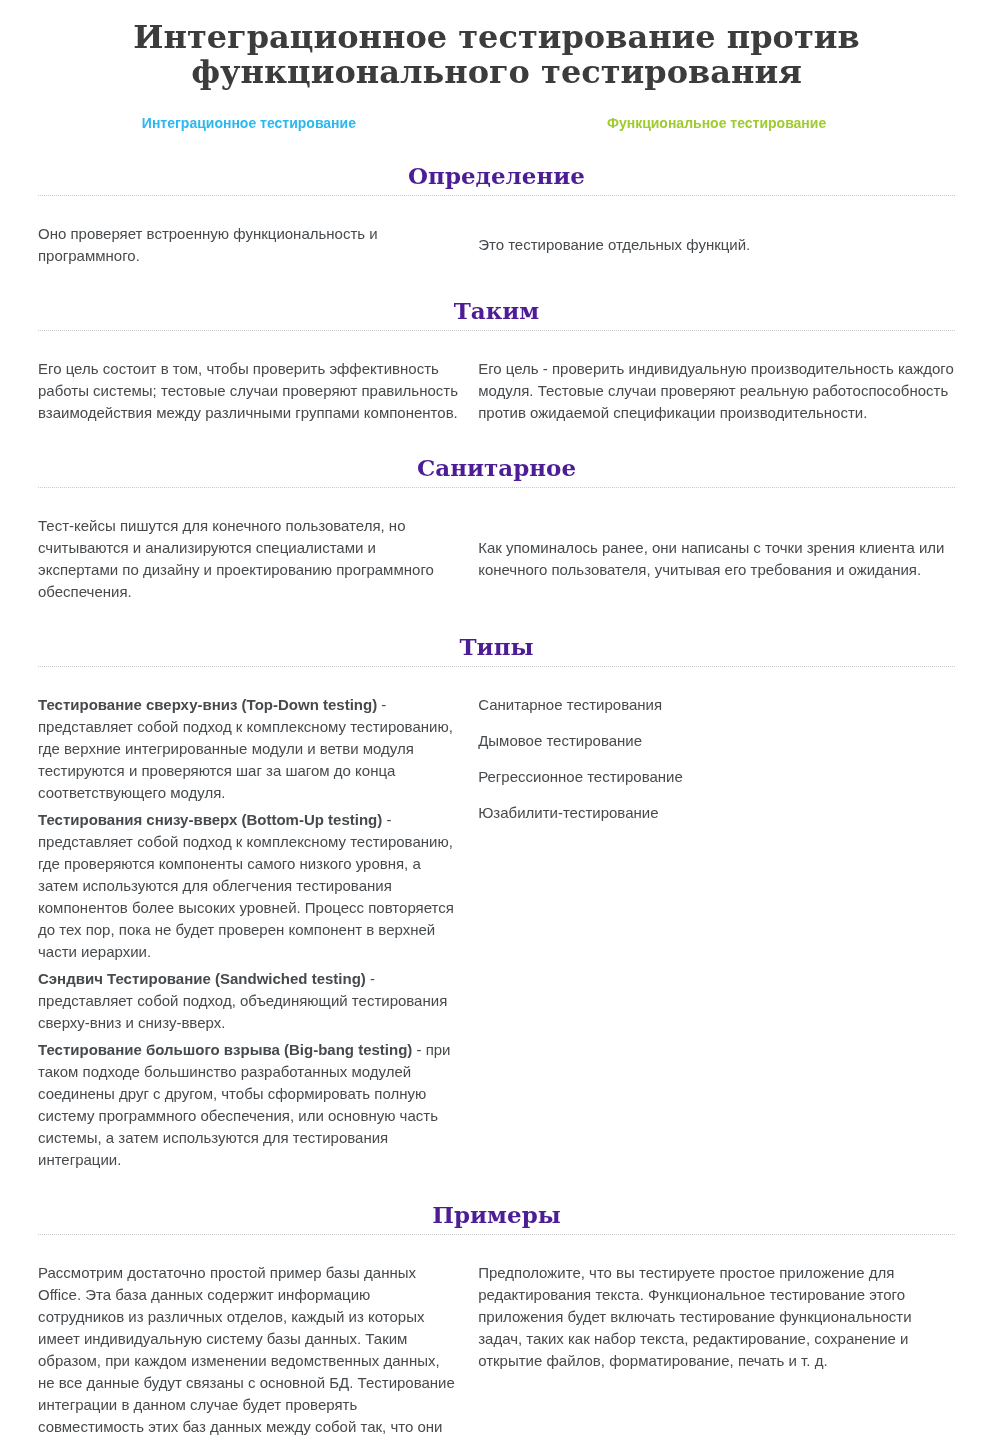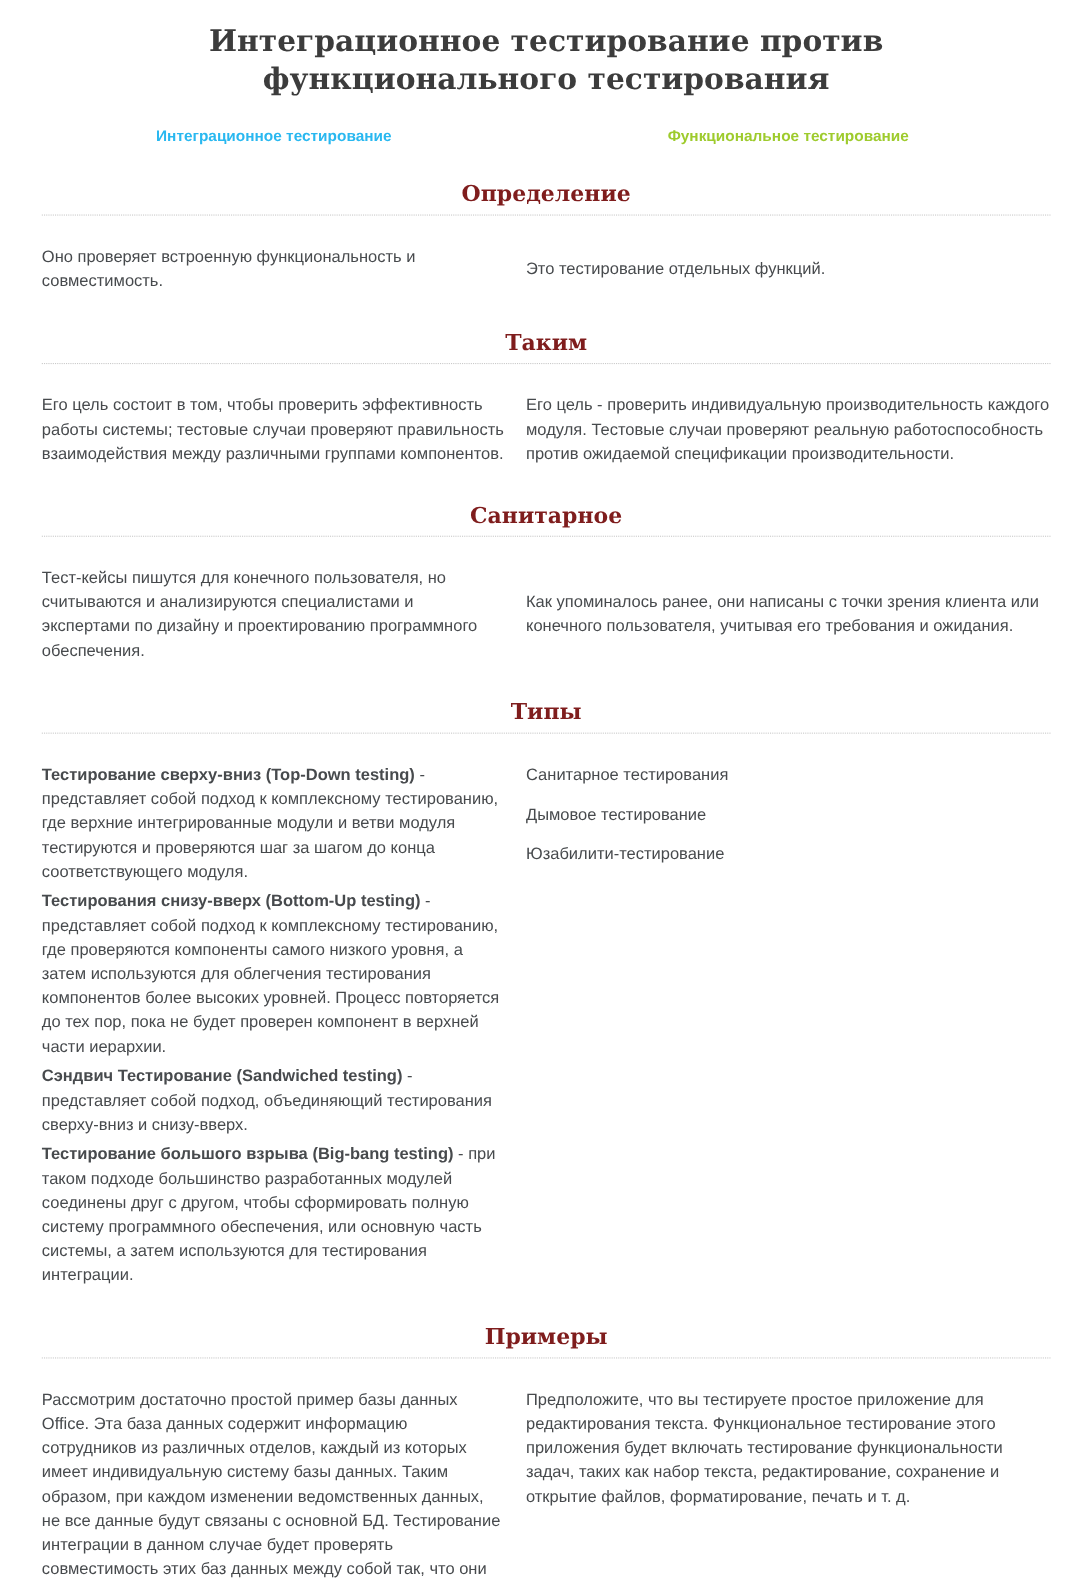--- a/index.html
+++ b/index.html
@@ -10,21 +10,21 @@
     -webkit-font-smoothing: antialiased;
   }
   .page { padding: 10px 38px 24px 38px; }
 
   .page-title {
     margin: 10px auto 0 auto;
     max-width: 800px;
     text-align: center;
     font-family: "DejaVu Serif", "Liberation Serif", serif;
     font-weight: bold;
-    font-size: 27px;
+    font-size: 32px;
     line-height: 35px;
     color: #3c3c3c;
   }
 
   .col-headers {
     display: flex;
     justify-content: space-between;
     margin-top: 24px;
   }
   .col-headers .col-h {
@@ -36,23 +36,23 @@
   .col-h.integration { width: 46%; color: #29b8f0; }
   .col-h.functional  { width: 52%; color: #9ecb2d; }
 
   .section-title {
     margin: 32px 0 0 0;
     padding-bottom: 7px;
     border-bottom: 1px dotted #c9c9c9;
     text-align: center;
     font-family: "DejaVu Serif", "Liberation Serif", serif;
     font-weight: bold;
-    font-size: 20px;
+    font-size: 23px;
     line-height: 24px;
-    color: #7f1d1d;
+    color: #4c1d95;
   }
 
   .row {
     display: flex;
     justify-content: space-between;
     align-items: flex-start;
     padding-top: 27px;
   }
   .row.v-center { align-items: center; }
   .cell { font-size: 15px; line-height: 22px; }
@@ -74,21 +74,21 @@
 
   <div class="col-headers">
     <div class="col-h integration">Интеграционное тестирование</div>
     <div class="col-h functional">Функциональное тестирование</div>
   </div>
 
   <section>
     <h2 class="section-title">Определение</h2>
     <div class="row v-center">
       <div class="cell left">
-        <p><span>Оно проверяет встроенную функциональность и совместимость.</span></p>
+        <p><span>Оно проверяет встроенную функциональность и программного.</span></p>
       </div>
       <div class="cell right">
         <p><span>Это тестирование отдельных функций.</span></p>
       </div>
     </div>
   </section>
 
   <section>
     <h2 class="section-title">Таким</h2>
     <div class="row">
@@ -118,20 +118,21 @@
     <div class="row">
       <div class="cell left">
         <p><strong>Тестирование сверху-вниз (Top-Down testing)</strong><span> - представляет собой подход к комплексному тестированию, где верхние интегрированные модули и ветви модуля тестируются и проверяются шаг за шагом до конца соответствующего модуля.</span></p>
         <p><strong>Тестирования снизу-вверх (Bottom-Up testing)</strong><span> - представляет собой подход к комплексному тестированию, где проверяются компоненты самого низкого уровня, а затем используются для облегчения тестирования компонентов более высоких уровней. Процесс повторяется до тех пор, пока не будет проверен компонент в верхней части иерархии.</span></p>
         <p><strong>Сэндвич Тестирование (Sandwiched testing)</strong><span> - представляет собой подход, объединяющий тестирования сверху-вниз и снизу-вверх.</span></p>
         <p><strong>Тестирование большого взрыва (Big-bang testing)</strong><span> - при таком подходе большинство разработанных модулей соединены друг с другом, чтобы сформировать полную систему программного обеспечения, или основную часть системы, а затем используются для тестирования интеграции.</span></p>
       </div>
       <div class="cell right list">
         <p><span>Санитарное тестирования</span></p>
         <p><span>Дымовое тестирование</span></p>
+        <p><span>Регрессионное тестирование</span></p>
         <p><span>Юзабилити-тестирование</span></p>
       </div>
     </div>
   </section>
 
   <section>
     <h2 class="section-title">Примеры</h2>
     <div class="row">
       <div class="cell left">
         <p><span>Рассмотрим достаточно простой пример базы данных Office. Эта база данных содержит информацию сотрудников из различных отделов, каждый из которых имеет индивидуальную систему базы данных. Таким образом, при каждом изменении ведомственных данных, не все данные будут связаны с основной БД. Тестирование интеграции в данном случае будет проверять совместимость этих баз данных между собой так, что они будут эффективно связаны и обеспечивали правильный выход для конечного пользователя.</span></p>

